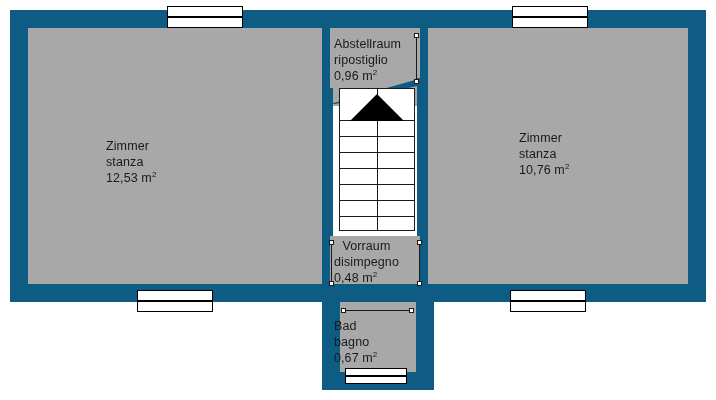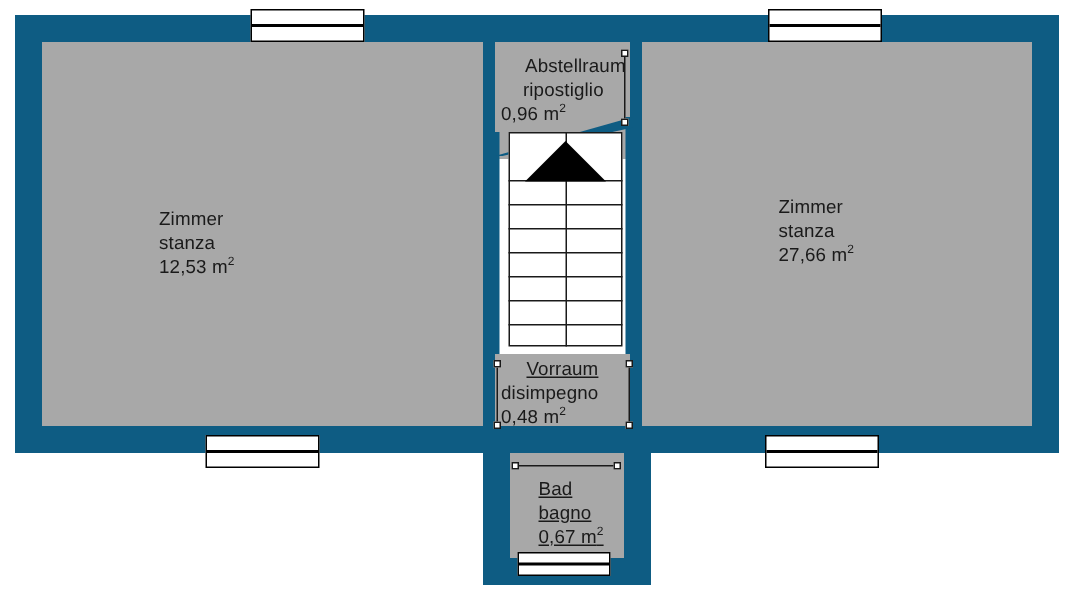--- a/index.html
+++ b/index.html
@@ -213,34 +213,34 @@
 
   <div class="label" style="left:106px; top:138px;">
     <span class="ln">Zimmer</span>
     <span class="ln">stanza</span>
     <span class="ln"><span>12,53 m</span><sup>2</sup></span>
   </div>
 
   <div class="label" style="left:519px; top:130px;">
     <span class="ln">Zimmer</span>
     <span class="ln">stanza</span>
-    <span class="ln"><span>27,66 m</span><sup>2</sup></span>
+    <span class="ln"><span>10,76 m</span><sup>2</sup></span>
   </div>
 
   <div class="label right-align" style="left:334px; top:36px;">
-    <span class="ln" style="text-align:left;margin-left:16px;">Abstellraum</span>
-    <span class="ln" style="text-align:center;">ripostiglio</span>
+    <span class="ln" style="text-align:left;">Abstellraum</span>
+    <span class="ln" style="text-align:left;">ripostiglio</span>
     <span class="ln"><span>0,96 m</span><sup>2</sup></span>
   </div>
 
   <div class="label right-align" style="left:334px; top:238px;">
-    <span class="ln" style="text-align:right;text-decoration:underline;">Vorraum</span>
+    <span class="ln" style="text-align:center;">Vorraum</span>
     <span class="ln" style="text-align:left;">disimpegno</span>
     <span class="ln"><span>0,48 m</span><sup>2</sup></span>
   </div>
 
-  <div class="label" style="left:359px; top:318px;text-decoration:underline;">
+  <div class="label" style="left:334px; top:318px;">
     <span class="ln">Bad</span>
     <span class="ln">bagno</span>
     <span class="ln"><span>0,67 m</span><sup>2</sup></span>
   </div>
 
 </div>
 
 </body></html>

